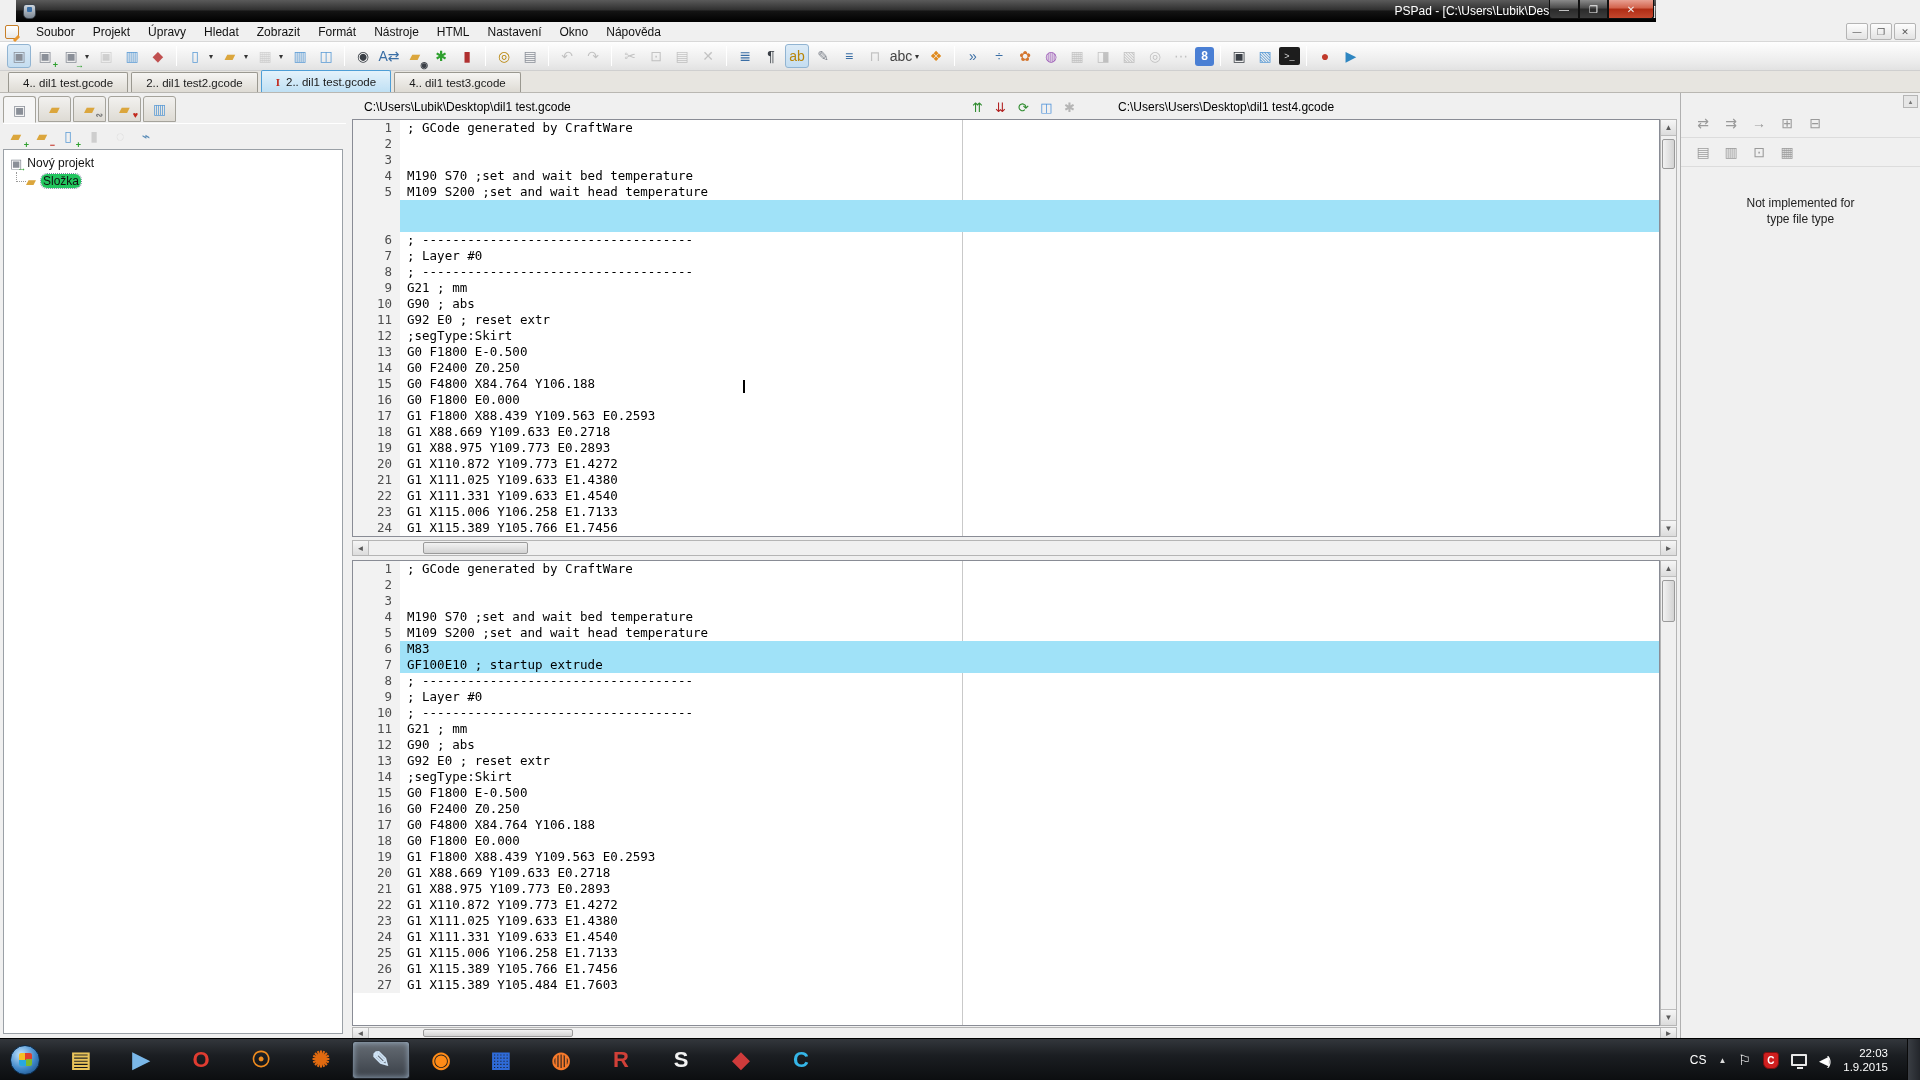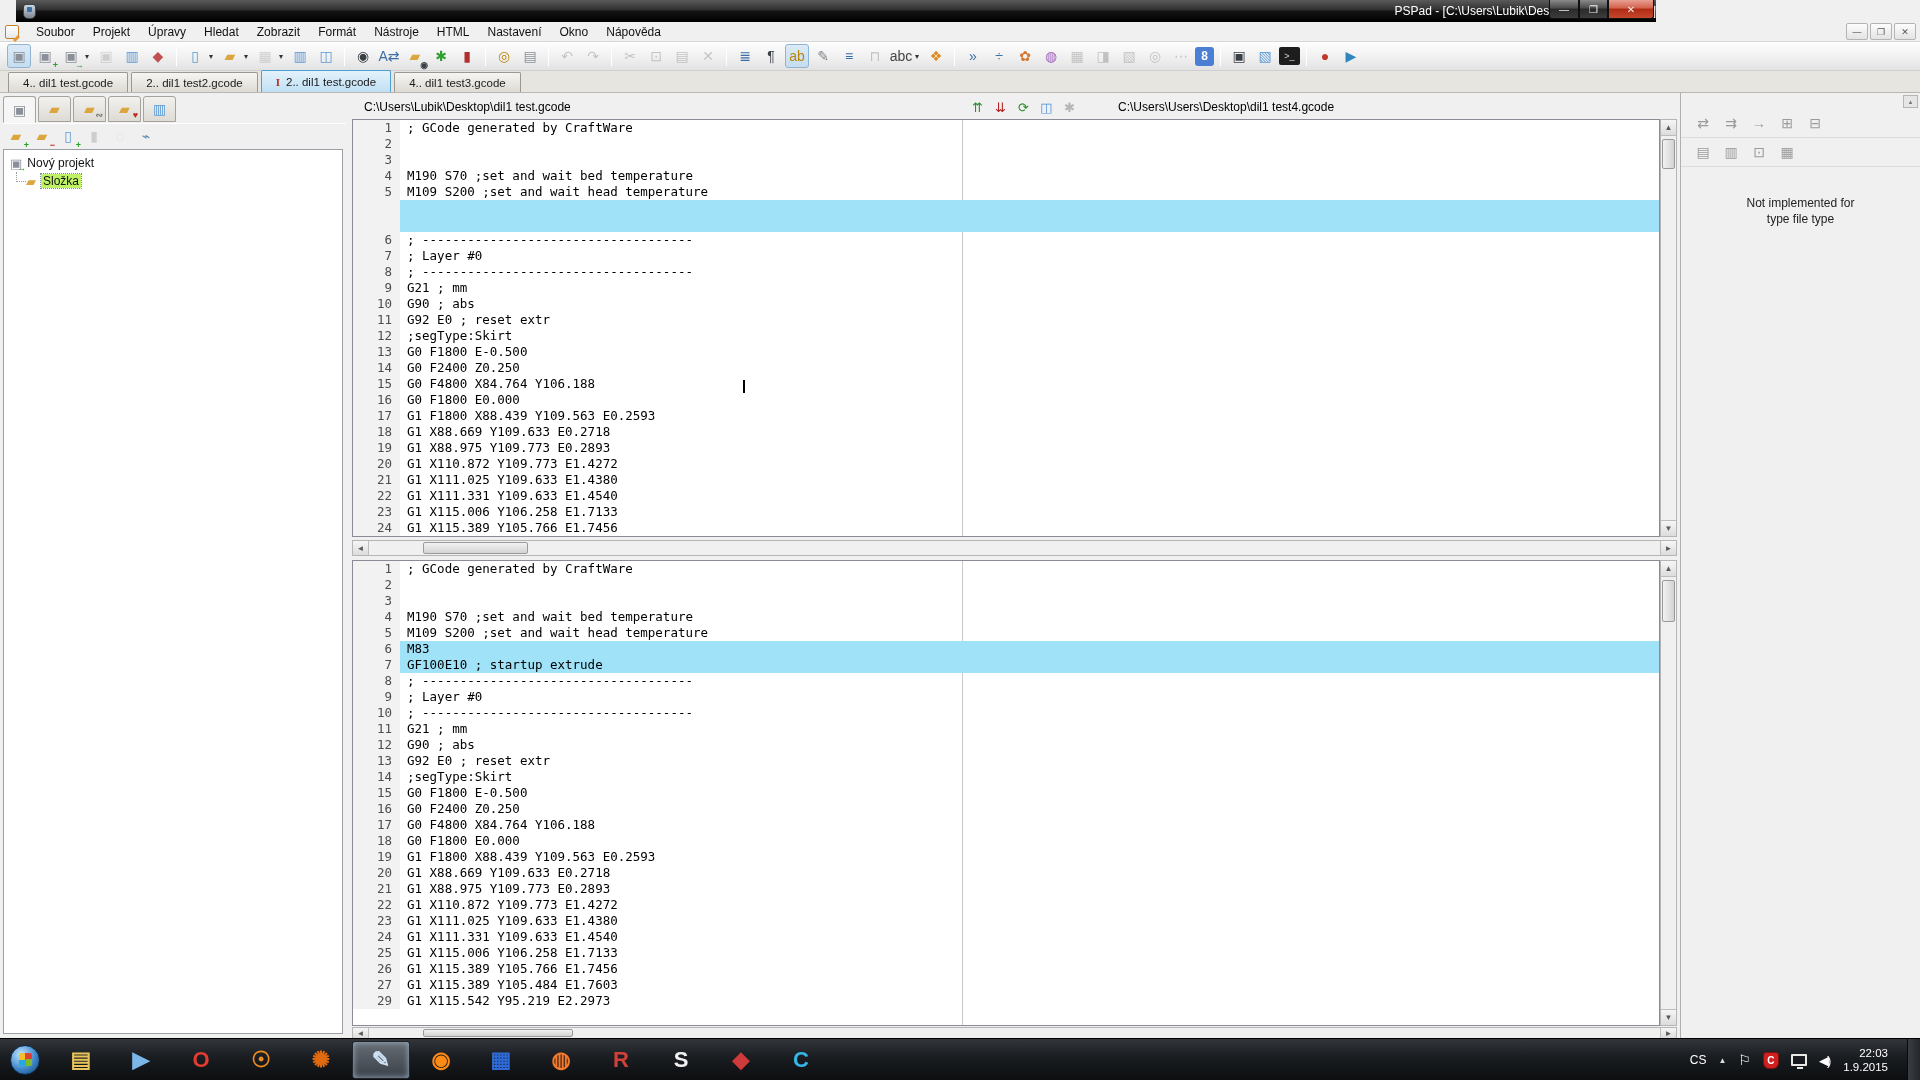--- a/index.html
+++ b/index.html
@@ -64,21 +64,21 @@
   #side-tools{position:absolute;left:3px;top:123px;width:343px;height:24px;background:#f0f0f0;
     display:flex;align-items:center;border-top:1px solid #fff;}
   #side-tree{position:absolute;left:3px;top:149px;width:340px;height:885px;background:#fff;border:1px solid #9aa0a6;
     font-size:12px;color:#111;padding-top:4px;}
   .treerow{display:flex;align-items:center;height:18px;padding-left:6px;}
   .treerow .ticon{margin-right:5px;font-size:13px;position:relative;}
   .treerow .ticon .badge{position:absolute;right:-4px;bottom:-2px;font-size:9px;font-weight:bold;}
   .treerow.child{padding-left:22px;position:relative;}
   .treerow.child::before{content:"";position:absolute;left:12px;top:0;height:9px;width:9px;
     border-left:1px dotted #9a9a9a;border-bottom:1px dotted #9a9a9a;}
-  .tlabel.selected{background:#bef264;outline:1px dotted #7a8aa0;padding:0 2px;}
+  .tlabel.selected{background:#22c55e;outline:1px dotted #7a8aa0;padding:0 2px;border-radius:6px;}
 
   
   #path-row{position:absolute;left:352px;top:97px;width:1325px;height:20px;font-size:12px;color:#000;}
   #left-path{position:absolute;left:12px;top:3px;font-weight:normal;}
   #right-path{position:absolute;left:766px;top:3px;}
   #diff-tools{position:absolute;left:614px;top:0px;display:flex;}
   #diff-tools .ico{width:21px;height:20px;font-size:13px;}
 
   .pane{position:absolute;left:352px;width:1308px;background:#fff;border:1px solid #898c95;overflow:hidden;}
   #pane-top{top:119px;height:418px;}
@@ -761,24 +761,20 @@
         <span class="ln">26</span>
         <span class="ct">G1 X115.389 Y105.766 E1.7456</span>
       </div>
 
       <div class="row">
         <span class="ln">27</span>
         <span class="ct">G1 X115.389 Y105.484 E1.7603</span>
       </div>
 
 
-      <div class="row">
-        <span class="ln">29</span>
-        <span class="ct">G1 X115.542 Y95.219 E2.2973</span>
-      </div>
     </div>
   <div id="vscroll-bottom" class="vscroll">
     <div class="sarrow">▲</div>
     <div class="vthumb" style="top:19px;height:42px;"></div>
     <div class="sarrow bottom">▼</div>
   </div>
   <div id="hscroll-bottom" class="hscroll">
     <div class="harrow left">◄</div>
     <div class="hthumb" style="left:70px;width:150px;"></div>
     <div class="harrow right">►</div>

